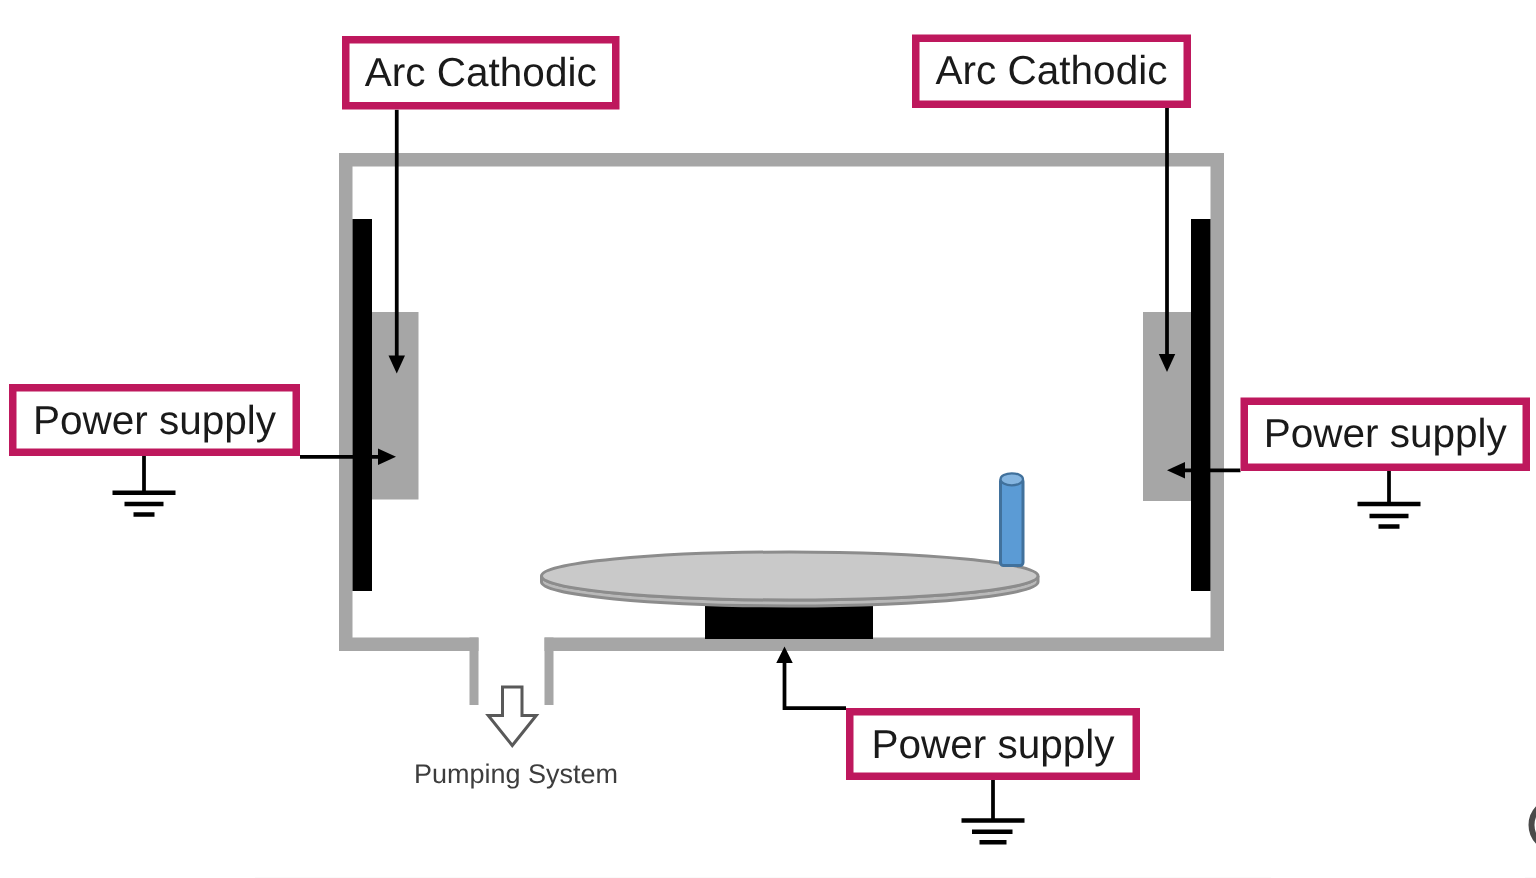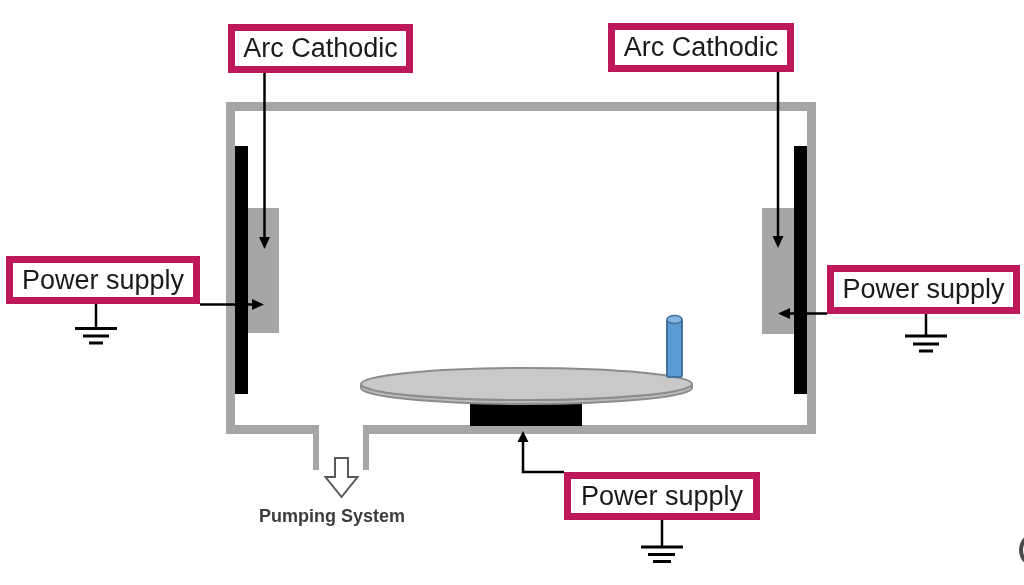--- a/index.html
+++ b/index.html
@@ -20,21 +20,21 @@
     --c-background:#ffffff;
   }
   html,body{margin:0;padding:0;}
   body{background:#e9e9e9;font-family:"Liberation Sans",sans-serif;}
   .stage{
     position:relative;width:1024px;height:585px;background:var(--c-background);
     overflow:hidden;margin:0 auto;
   }
   .stage svg{position:absolute;left:0;top:0;}
   .label-box{
-    position:absolute;box-sizing:border-box;border:7px solid #be185d;
+    position:absolute;box-sizing:border-box;border:5px solid #be185d;
     background:var(--c-background);display:flex;align-items:center;justify-content:center;
     font-size:27px;color:var(--c-label-text);white-space:nowrap;z-index:2;
     letter-spacing:0px;
   }
   .caption{
     position:absolute;font-size:18px;color:var(--c-caption-text);
     text-align:center;white-space:nowrap;z-index:2;
   }
   
   .wall{fill:var(--c-chamber-wall);}
@@ -125,15 +125,15 @@
   <div class="label-box" style="left:228px;top:24px;width:185px;height:49px;">Arc Cathodic</div>
 
   <div class="label-box" style="left:608px;top:23px;width:186px;height:49px;">Arc Cathodic</div>
 
   <div class="label-box" style="left:6px;top:256px;width:194px;height:48px;">Power supply</div>
 
   <div class="label-box" style="left:827px;top:265px;width:193px;height:49px;">Power supply</div>
 
   <div class="label-box" style="left:564px;top:472px;width:196px;height:48px;">Power supply</div>
 
-  <div class="caption" style="left:252px;top:506px;width:160px;font-weight:bold;">Pumping System</div>
+  <div class="caption" style="left:264px;top:506px;width:160px;">Pumping System</div>
 
 </div>
 
 </body></html>

